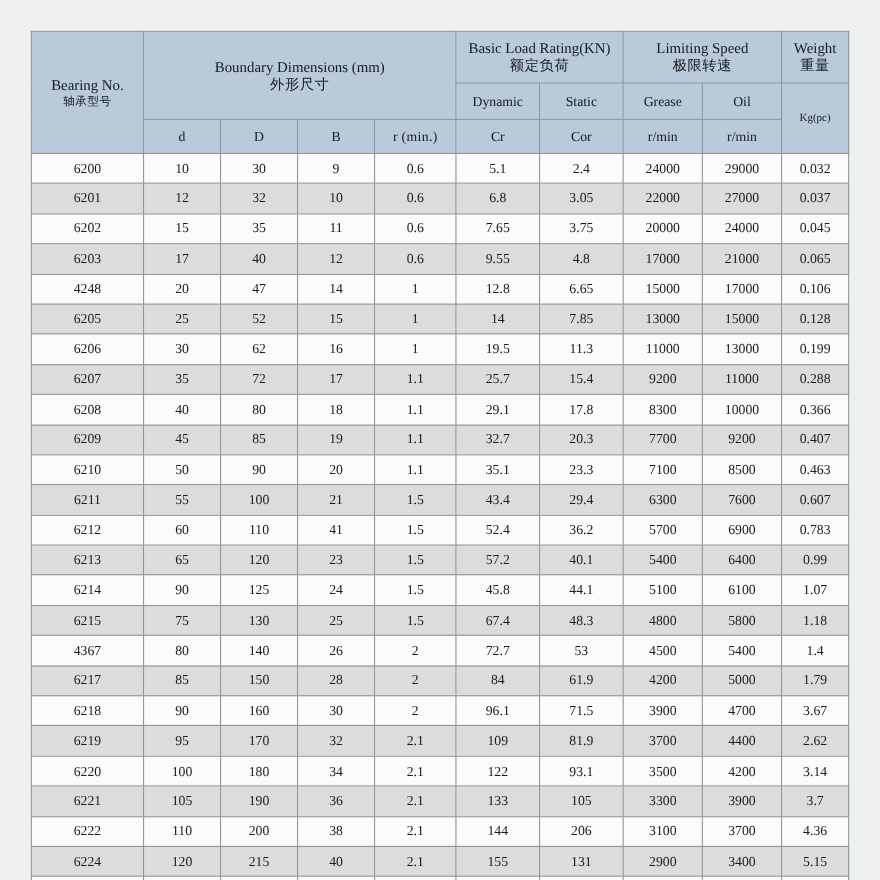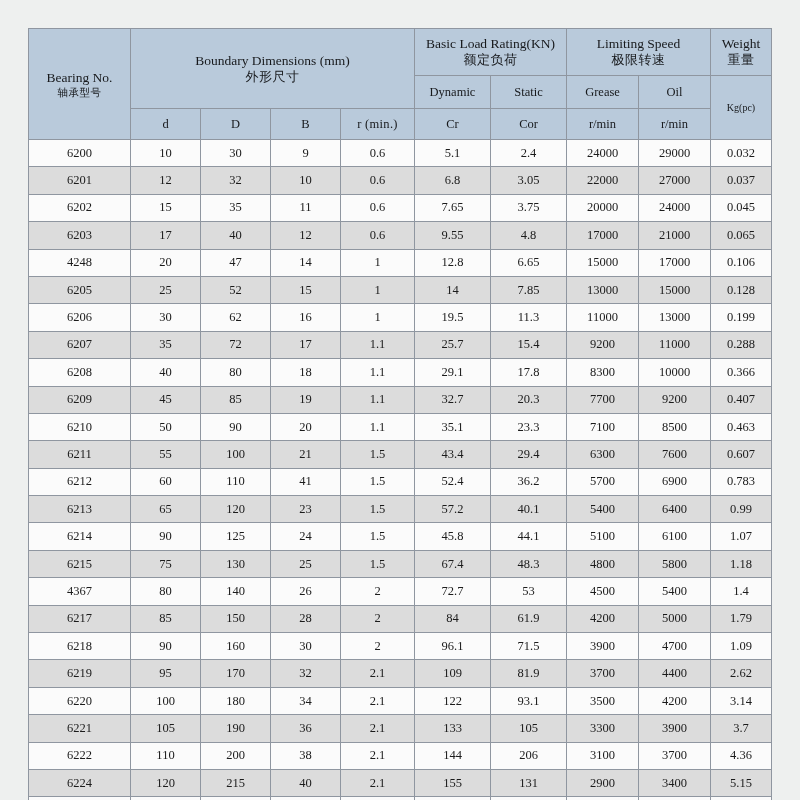--- a/index.html
+++ b/index.html
@@ -380,21 +380,21 @@
         <tr class="odd">
           <td>6218</td>
           <td>90</td>
           <td>160</td>
           <td>30</td>
           <td>2</td>
           <td>96.1</td>
           <td>71.5</td>
           <td>3900</td>
           <td>4700</td>
-          <td>1.09</td>
+          <td>3.67</td>
         </tr>
         <tr class="even">
           <td>6219</td>
           <td>95</td>
           <td>170</td>
           <td>32</td>
           <td>2.1</td>
           <td>109</td>
           <td>81.9</td>
           <td>3700</td>

